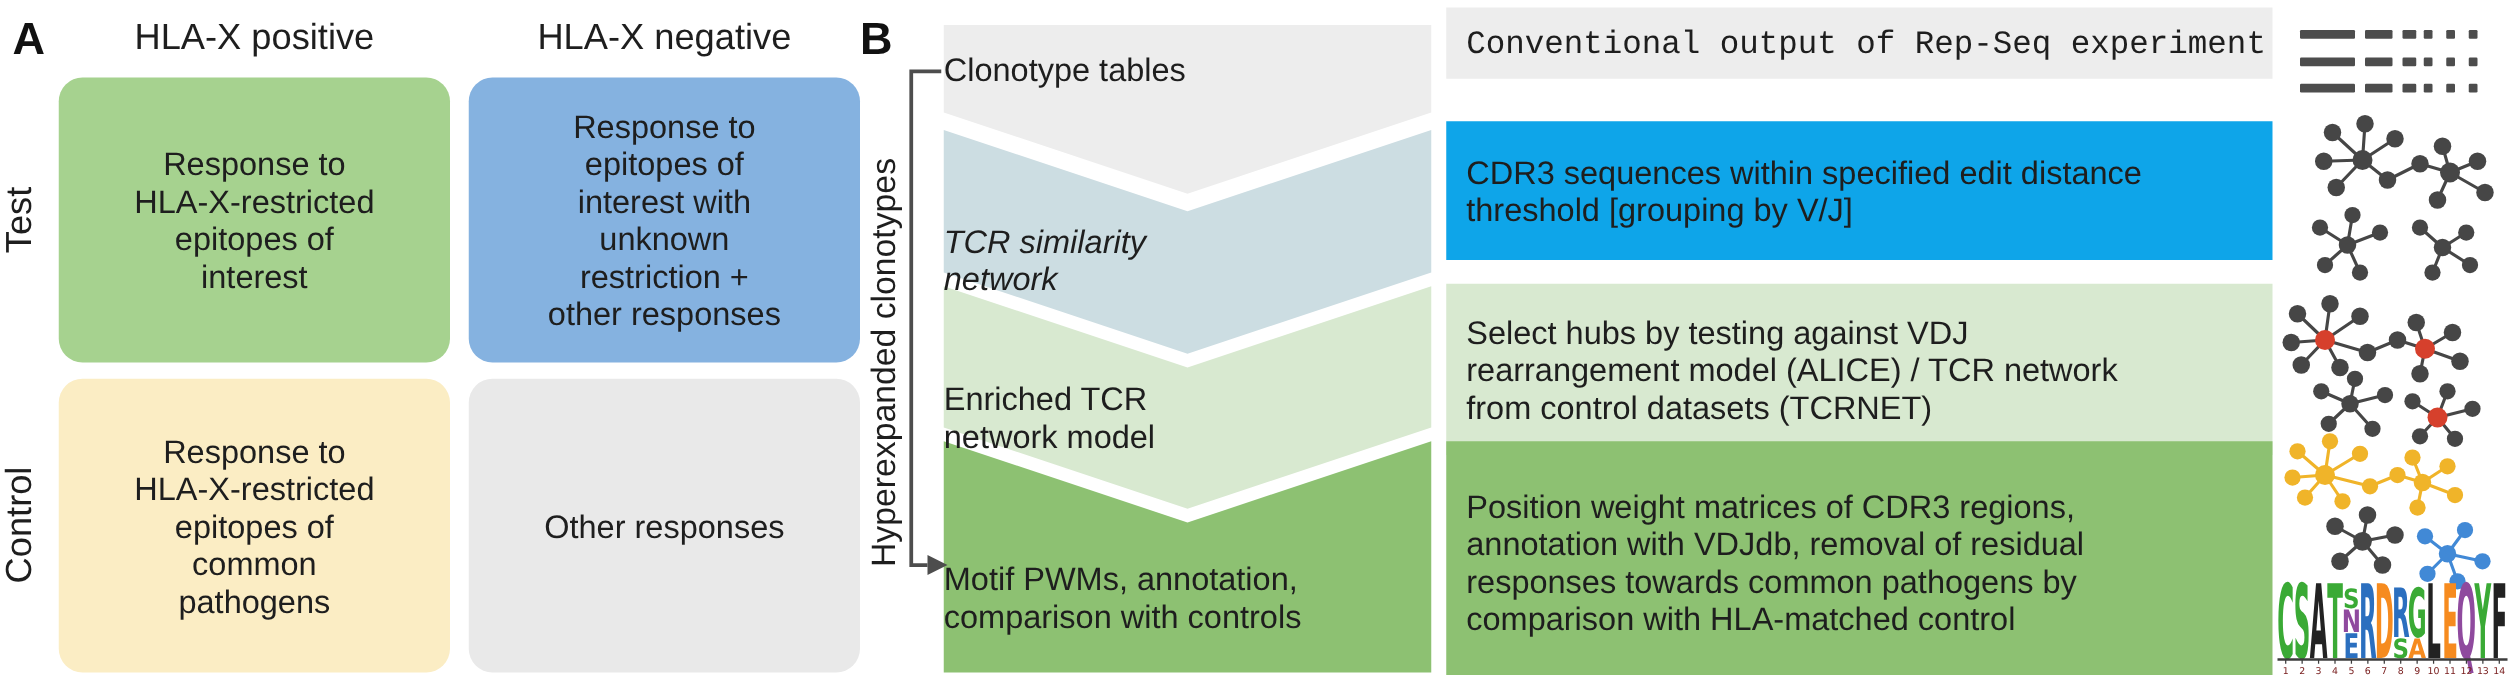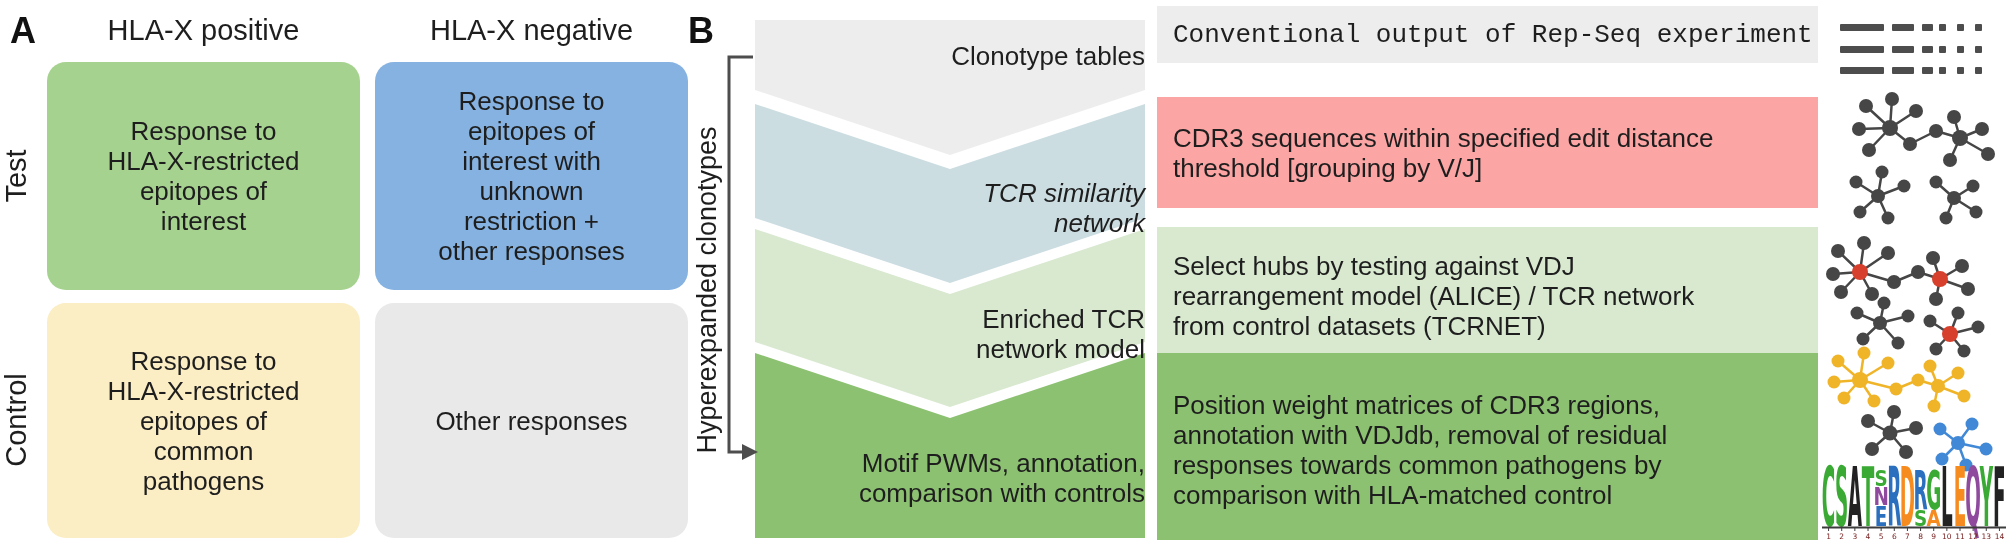--- a/index.html
+++ b/index.html
@@ -4,21 +4,21 @@
 <style>
   html,body{margin:0;padding:0;background:#ffffff;}
   .canvas{position:relative;width:2008px;height:540px;background:#ffffff;overflow:hidden;
           font-family:"Liberation Sans","DejaVu Sans",sans-serif;color:#1e1e1e;}
   .abs{position:absolute;}
   .panel-label{font-size:36px;font-weight:bold;color:#111;}
   .col-header{width:313px;text-align:center;font-size:29px;}
   .rot-label{width:240px;height:34px;text-align:center;font-size:29px;transform:rotate(-90deg);}
   .cell{display:flex;align-items:center;justify-content:center;text-align:center;
         font-size:26px;line-height:30px;white-space:pre-line;border-radius:19px;}
-  .chev-label{left:755px;width:390px;text-align:right;font-size:26px;line-height:30px;
+  .chev-label{left:755px;width:390px;text-align:left;font-size:26px;line-height:30px;
               white-space:pre-line;}
   .desc-box{left:1157px;width:661px;display:flex;align-items:center;box-sizing:border-box;
             padding-left:16px;font-size:26px;line-height:30px;white-space:pre-line;}
   .side-label{width:464px;height:30px;text-align:center;font-size:27px;transform:rotate(-90deg);}
   svg text{user-select:none;}
 </style>
 </head>
 <body>
 
 <div class="canvas">
@@ -264,21 +264,21 @@
   <div class="abs chev-label" style="top:178px;font-style:italic;">TCR similarity
 network</div>
   <div class="abs chev-label" style="top:304px;">Enriched TCR
 network model</div>
   <div class="abs chev-label" style="top:448px;">Motif PWMs, annotation,
 comparison with controls</div>
 
   <div class="abs desc-box" style="top: 6px; height: 57px; background: rgb(237, 237, 237); font-family: Liberation Mono, monospace;">
     <span>Conventional output of Rep-Seq experiment</span>
   </div>
-  <div class="abs desc-box" style="top: 97px; height: 111px; background: #fca5a5;">
+  <div class="abs desc-box" style="top: 97px; height: 111px; background: #0ea5e9;">
     <span>CDR3 sequences within specified edit distance
 threshold [grouping by V/J]</span>
   </div>
   <div class="abs desc-box" style="top: 227px; height: 137px; background: rgb(216, 233, 208);">
     <span>Select hubs by testing against VDJ
 rearrangement model (ALICE) / TCR network
 from control datasets (TCRNET)</span>
   </div>
   <div class="abs desc-box" style="top: 353px; height: 194px; background: rgb(141, 193, 114);">
     <span>Position weight matrices of CDR3 regions,

